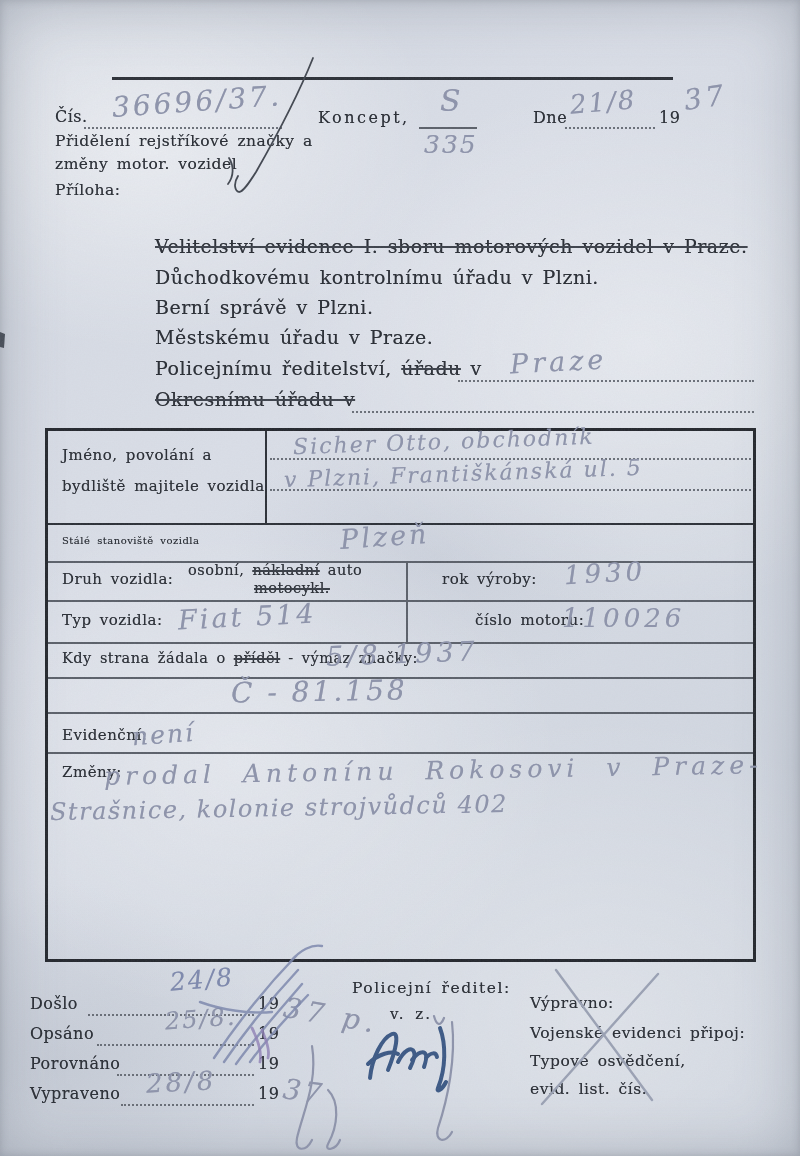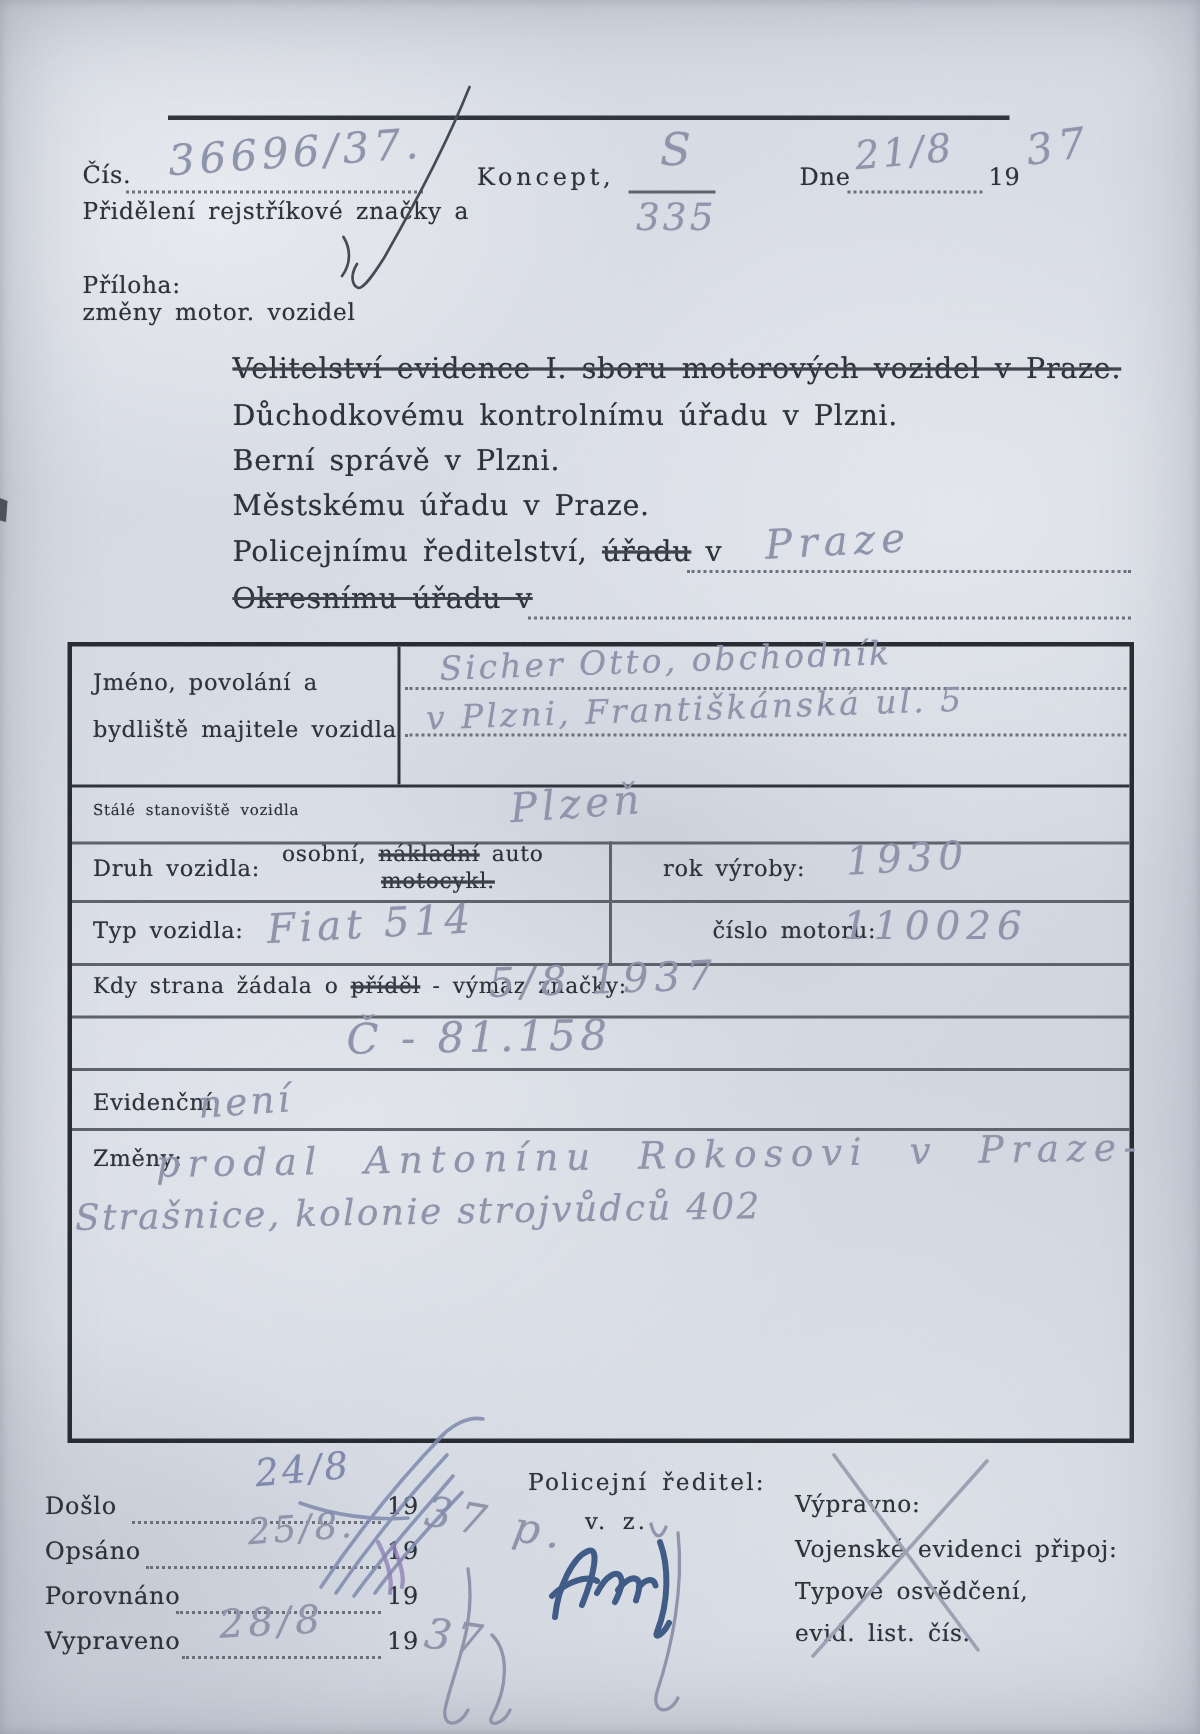--- a/index.html
+++ b/index.html
@@ -48,21 +48,21 @@
   <div class="ln thin" style="left:419px;top:127px;width:58px;height:2px;"></div>
   <div class="t hand" style="left:424px;top:131px;font-size:25px;letter-spacing:2px;">335</div>
 
   <div class="t print" style="left:533px;top:109px;font-size:16px;">Dne</div>
   <div class="dl" style="left:565px;top:127px;width:90px;"></div>
   <div class="t hand" style="left:570px;top:88px;font-size:26px;letter-spacing:2px;transform:rotate(-5deg);">21/8</div>
   <div class="t print" style="left:659px;top:109px;font-size:16px;">19</div>
   <div class="t hand" style="left:684px;top:82px;font-size:28px;letter-spacing:4px;transform:rotate(-8deg);">37</div>
 
   <div class="t print" style="left:55px;top:133px;font-size:15.5px;">Přidělení rejstříkové značky a</div>
-  <div class="t print" style="left:55px;top:156px;font-size:15.5px;margin-top:44px;">změny motor. vozidel</div>
+  <div class="t print" style="left:55px;top:156px;font-size:15.5px;">změny motor. vozidel</div>
   <div class="t print" style="left:55px;top:182px;font-size:15.5px;">Příloha:</div>
 
   <div class="t print strike2" style="left:155px;top:236px;font-size:19px;">Velitelství evidence I. sboru motorových vozidel v Praze.</div>
   <div class="t print" style="left:155px;top:297px;font-size:19px;">Berní správě v Plzni.</div>
   <div class="t print" style="left:155px;top:267px;font-size:19px;">Důchodkovému kontrolnímu úřadu v Plzni.</div>
   <div class="t print" style="left:155px;top:327px;font-size:19px;">Městskému úřadu v Praze.</div>
 
   <div class="t print" style="left:155px;top:358px;font-size:19px;">
     <span>Policejnímu ředitelství,</span>
     <span class="strike2">úřadu</span>

